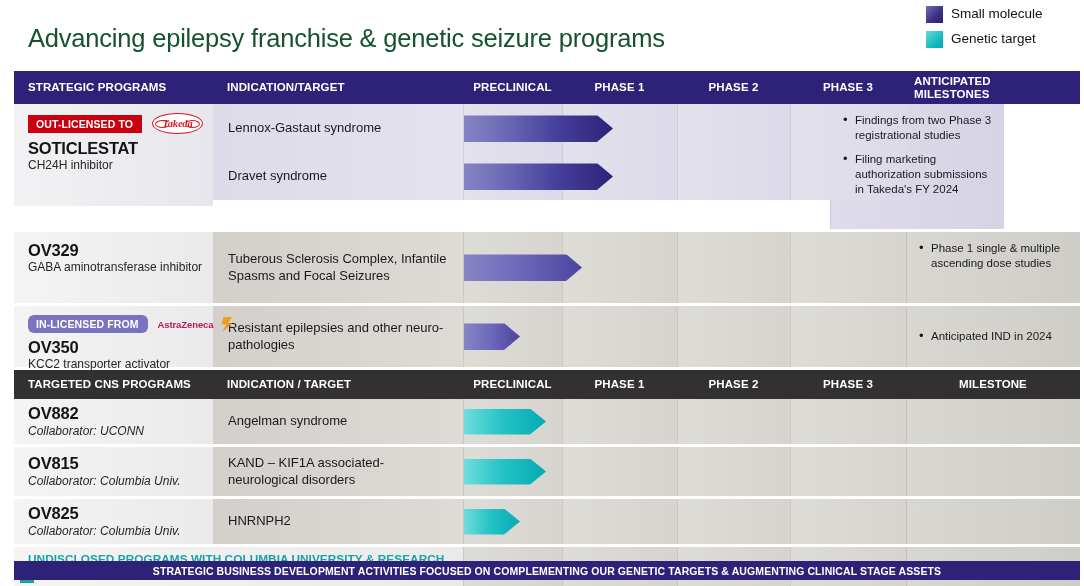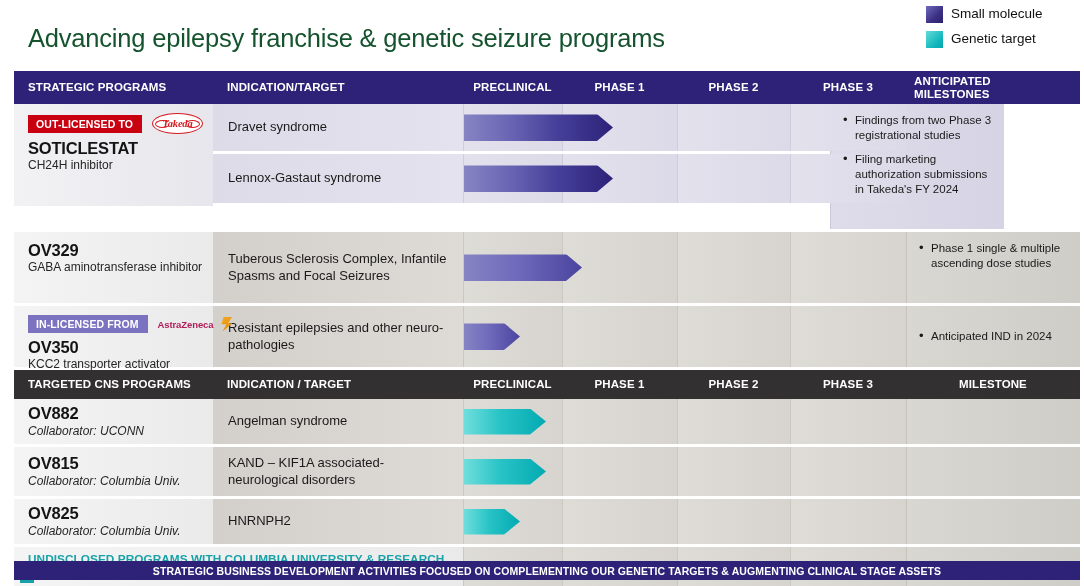--- a/index.html
+++ b/index.html
@@ -164,21 +164,21 @@
   }
   .badge {
     font-size: 10.5px;
     font-weight: bold;
     color: #ffffff;
     padding: 3px 9px 3px 8px;
     letter-spacing: 0.1px;
     white-space: nowrap;
   }
   .badge.red   { background: #c8000f; }
-  .badge.purple{ background: #7b72c0; }
+  .badge.purple{ background: #7b72c0; border-radius: 6px; }
 
   .prog-name {
     font-size: 16.5px;
     font-weight: bold;
     color: #141414;
     line-height: 1.12;
     letter-spacing: -0.2px;
   }
   .prog-sub {
     font-size: 12px;
@@ -326,46 +326,46 @@
         <span class="badge red">OUT-LICENSED TO</span>
         <span class="logo-takeda">
             <span>Takeda</span>
           </span>
       </div>
       <div class="prog-name">SOTICLESTAT</div>
       <div class="prog-sub">CH24H inhibitor</div>
     </div>
 
     <div style="width:617px; flex:0 0 617px;">
+
+      <div class="row" style="height:49px; position:relative;">
+        <div class="cell-ind violet" style="width:250px; flex:0 0 250px;">Lennox-Gastaut syndrome</div>
+        <div class="track violet c-pre"></div>
+        <div class="track violet c-p1"></div>
+        <div class="track violet c-p2"></div>
+        <div class="track violet c-p3"></div>
+        <div class="arrow-layer">
+          <div class="arrow" style="left:251px; width:149px;">
+            <div class="arrow-body purple"></div>
+          </div>
+        </div>
+      </div>
 
       <div class="row" style="height:50px; border-bottom:3px solid #fff; position:relative;">
         <div class="cell-ind violet" style="width:250px; flex:0 0 250px;">Dravet syndrome</div>
         <div class="track violet c-pre"></div>
         <div class="track violet c-p1"></div>
         <div class="track violet c-p2"></div>
         <div class="track violet c-p3"></div>
         <div class="arrow-layer">
           <div class="arrow" style="left:251px; width:149px;">
             <div class="arrow-body purple"></div>
           </div>
         </div>
       </div>
-
-      <div class="row" style="height:49px; position:relative;">
-        <div class="cell-ind violet" style="width:250px; flex:0 0 250px;">Lennox-Gastaut syndrome</div>
-        <div class="track violet c-pre"></div>
-        <div class="track violet c-p1"></div>
-        <div class="track violet c-p2"></div>
-        <div class="track violet c-p3"></div>
-        <div class="arrow-layer">
-          <div class="arrow" style="left:251px; width:149px;">
-            <div class="arrow-body purple"></div>
-          </div>
-        </div>
-      </div>
     </div>
 
     <div class="cell-ms violet c-ms" style="height:125px;">
       <ul class="ms-list">
         <li>Findings from two Phase 3 registrational studies</li>
         <li>Filing marketing authorization submissions in Takeda's FY 2024</li>
       </ul>
     </div>
   </div>
 

